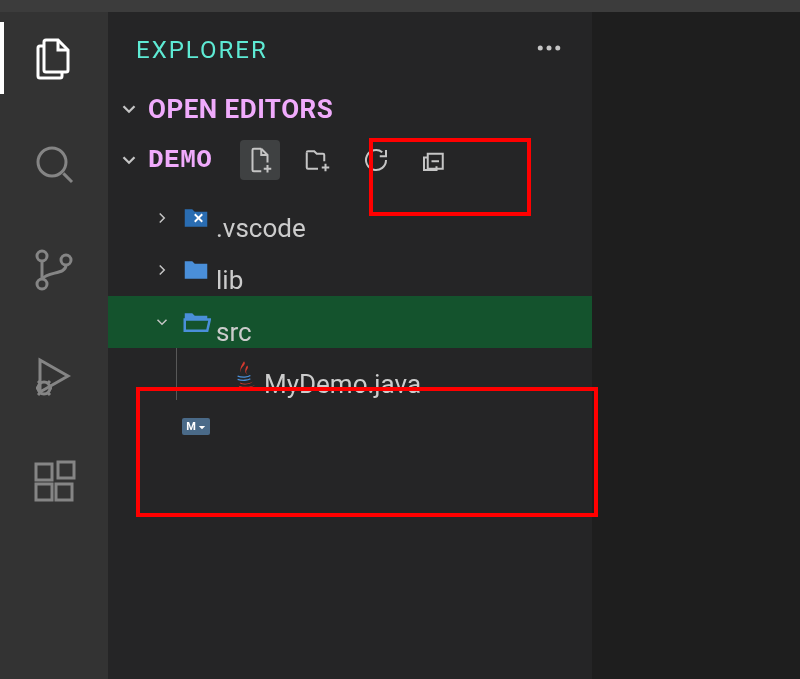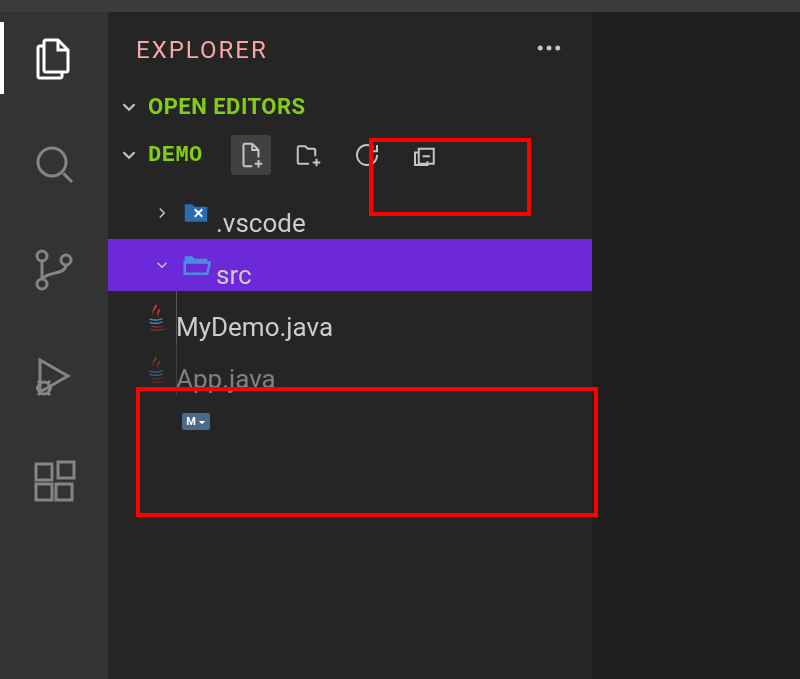--- a/index.html
+++ b/index.html
@@ -58,34 +58,34 @@
   .sidebar-header {
     height: 76px;
     display: flex;
     align-items: center;
     padding: 0 28px;
     justify-content: space-between;
   }
   .sidebar-title {
     font-size: 24px;
     letter-spacing: 2px;
-    color: #fca5a5;
+    color: #5eead4;
   }
   .more-icon { color: #c5c5c5; cursor: pointer; }
   .section-header {
     display: flex;
     align-items: center;
     padding: 6px 10px;
     gap: 8px;
     cursor: pointer;
   }
   .section-label {
-    font-size: 22px;
+    font-size: 26px;
     font-weight: 700;
-    color: #84cc16;
+    color: #f0abfc;
     letter-spacing: 0.5px;
   }
   .toolbar {
     display: flex;
     gap: 18px;
     margin-left: 20px;
     align-items: center;
   }
   .tool-btn {
     width: 40px; height: 40px;
@@ -96,27 +96,27 @@
   .tool-btn.hovered { background: rgba(90,93,94,0.5); }
   .tool-btn svg { stroke: #c5c5c5; fill: none; stroke-width: 1.6; }
   .tree { padding-top: 6px; }
   .tree-row {
     display: flex;
     align-items: center;
     height: 52px;
     cursor: pointer;
     position: relative;
   }
-  .tree-row.selected { background: #6d28d9; }
+  .tree-row.selected { background: #14532d; }
   .tree-row .twisty { width: 28px; display: flex; justify-content: center; }
   .tree-row .twisty svg { stroke: #c5c5c5; fill: none; stroke-width: 2; }
   .tree-icon { width: 40px; display: flex; justify-content: center; }
   .tree-label { font-size: 26px; color: #cccccc; margin-top: 19px; }
   .indent-1 { padding-left: 40px; }
-  .indent-2 { }
+  .indent-2 { padding-left: 88px; }
   .indent-guide {
     position: absolute;
     left: 68px;
     top: 0; bottom: 0;
     width: 1px;
     background: #585858;
   }
   .folder-icon { fill: #4a8fd9; }
   .vscode-folder { fill: #2a6db2; }
   .md-icon {
@@ -260,20 +260,33 @@
         <span class="tree-icon">
           <svg width="30" height="30" viewBox="0 0 24 24">
               <path class="vscode-folder" d="M3 5h6l2 2h10v12H3z"></path>
               <path d="M17 9l-6 6 M11 9l6 6" stroke="#fff" stroke-width="1.5"></path>
             </svg>
         </span>
         <span class="tree-label">.vscode</span>
       </div>
 
 
+      <div class="tree-row indent-1">
+        <span class="twisty">
+            <svg width="18" height="18" viewBox="0 0 24 24">
+              <path d="M9 6l6 6-6 6"></path>
+            </svg>
+          </span>
+        <span class="tree-icon">
+          <svg width="30" height="30" viewBox="0 0 24 24">
+              <path class="folder-icon" d="M3 5h6l2 2h10v12H3z"></path>
+            </svg>
+        </span>
+        <span class="tree-label">lib</span>
+      </div>
 
       <div class="tree-row indent-1 selected">
         <span class="twisty">
             <svg width="18" height="18" viewBox="0 0 24 24">
               <path d="M6 9l6 6 6-6"></path>
             </svg>
           </span>
         <span class="tree-icon">
           <svg width="30" height="30" viewBox="0 0 24 24">
               <path d="M3 5h6l2 2h10v3H3z" fill="#4a8fd9"></path>
@@ -291,34 +304,20 @@
             <path d="M12 24c5 2 10 1 12-1-1 3-12 4-12 1z" fill="#d43a2f"></path>
             <path d="M11 27c6 2 13 1 15-1-1 3-15 4-15 1z" fill="#d43a2f"></path>
             <path d="M16 4c3 3-3 5-3 9 0 3 3 4 3 4-4-2-5-6 0-13z" fill="#d43a2f"></path>
             <path d="M19 8c2 2-1 4-1 6 0 2 2 3 2 3-3-1-4-5-1-9z" fill="#d43a2f"></path>
             <path d="M10 21c4 1.5 10 1 12-.5M10 18c4 1.5 10 1 12-.5" stroke="#4a8fd9" stroke-width="1.2" fill="none"></path>
           </svg>
         </span>
         <span class="tree-label">MyDemo.java</span>
       </div>
 
-      <div class="tree-row indent-2 dimmed">
-        <div class="indent-guide"></div>
-        <span class="twisty"></span>
-        <span class="tree-icon">
-          <svg width="34" height="34" viewBox="0 0 32 32">
-            <path d="M12 24c5 2 10 1 12-1-1 3-12 4-12 1z" fill="#d43a2f"></path>
-            <path d="M11 27c6 2 13 1 15-1-1 3-15 4-15 1z" fill="#d43a2f"></path>
-            <path d="M16 4c3 3-3 5-3 9 0 3 3 4 3 4-4-2-5-6 0-13z" fill="#d43a2f"></path>
-            <path d="M19 8c2 2-1 4-1 6 0 2 2 3 2 3-3-1-4-5-1-9z" fill="#d43a2f"></path>
-            <path d="M10 21c4 1.5 10 1 12-.5M10 18c4 1.5 10 1 12-.5" stroke="#4a8fd9" stroke-width="1.2" fill="none"></path>
-          </svg>
-        </span>
-        <span class="tree-label">App.java</span>
-      </div>
 
       <div class="tree-row indent-1">
         <span class="twisty"></span>
         <span class="tree-icon">
           <span class="md-icon">M<svg width="8" height="8" viewBox="0 0 10 10">
                 <path d="M5 9L1 5h8z" fill="#fff"></path>
               </svg></span>
         </span>
       </div>
 

